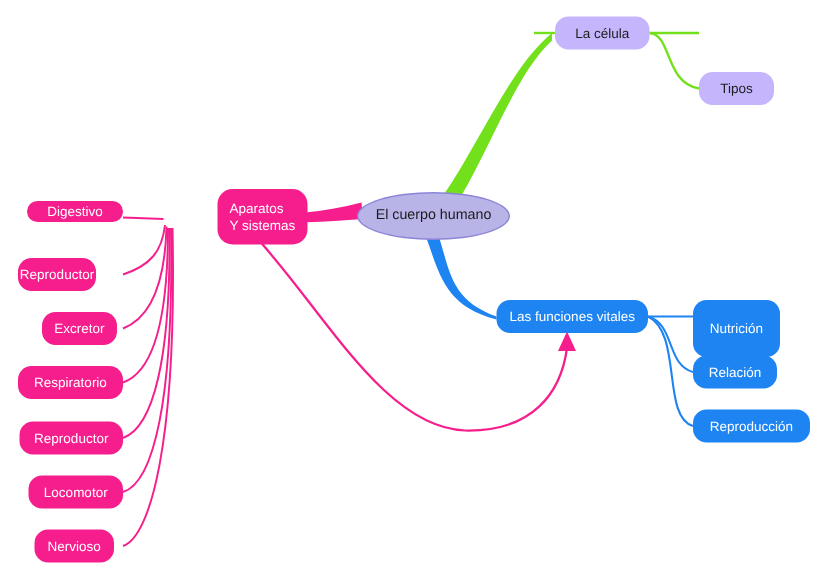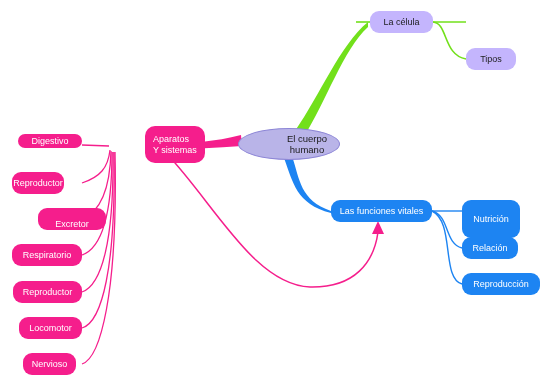--- a/index.html
+++ b/index.html
@@ -38,21 +38,20 @@
   .center-node {
     border-radius: 50%;
     background: #b9b4e8;
     border: 1px solid #8d86d6;
     justify-content: center;
   }
   .center-node .node-label {
     text-align: center;
     color: #1a1a1a;
     font-size: 9.5px;
-    margin-left: 36px;
   }
   
   .pink-node {
     background: #f51e8c;
     border-radius: 9px;
     justify-content: center;
   }
   .pink-node .node-label {
     text-align: center;
     color: #ffffff;
@@ -170,21 +169,21 @@
   </div>
 
   <div class="node pink-node" style="left:18px; top:134px; width:64px; height:14px;">
     <span class="node-label">Digestivo</span>
   </div>
 
   <div class="node pink-node" style="left:12px; top:172px; width:52px; height:22px;">
     <span class="node-label">Reproductor</span>
   </div>
 
-  <div class="node pink-node" style="left:38px; top:208px; width:68px; height:22px;align-items:flex-end;">
+  <div class="node pink-node" style="left:28px; top:208px; width:50px; height:22px;">
     <span class="node-label">Excretor</span>
   </div>
 
   <div class="node pink-node" style="left:12px; top:244px; width:70px; height:22px;">
     <span class="node-label">Respiratorio</span>
   </div>
 
   <div class="node pink-node" style="left:13px; top:281px; width:69px; height:22px;">
     <span class="node-label">Reproductor</span>
   </div>

